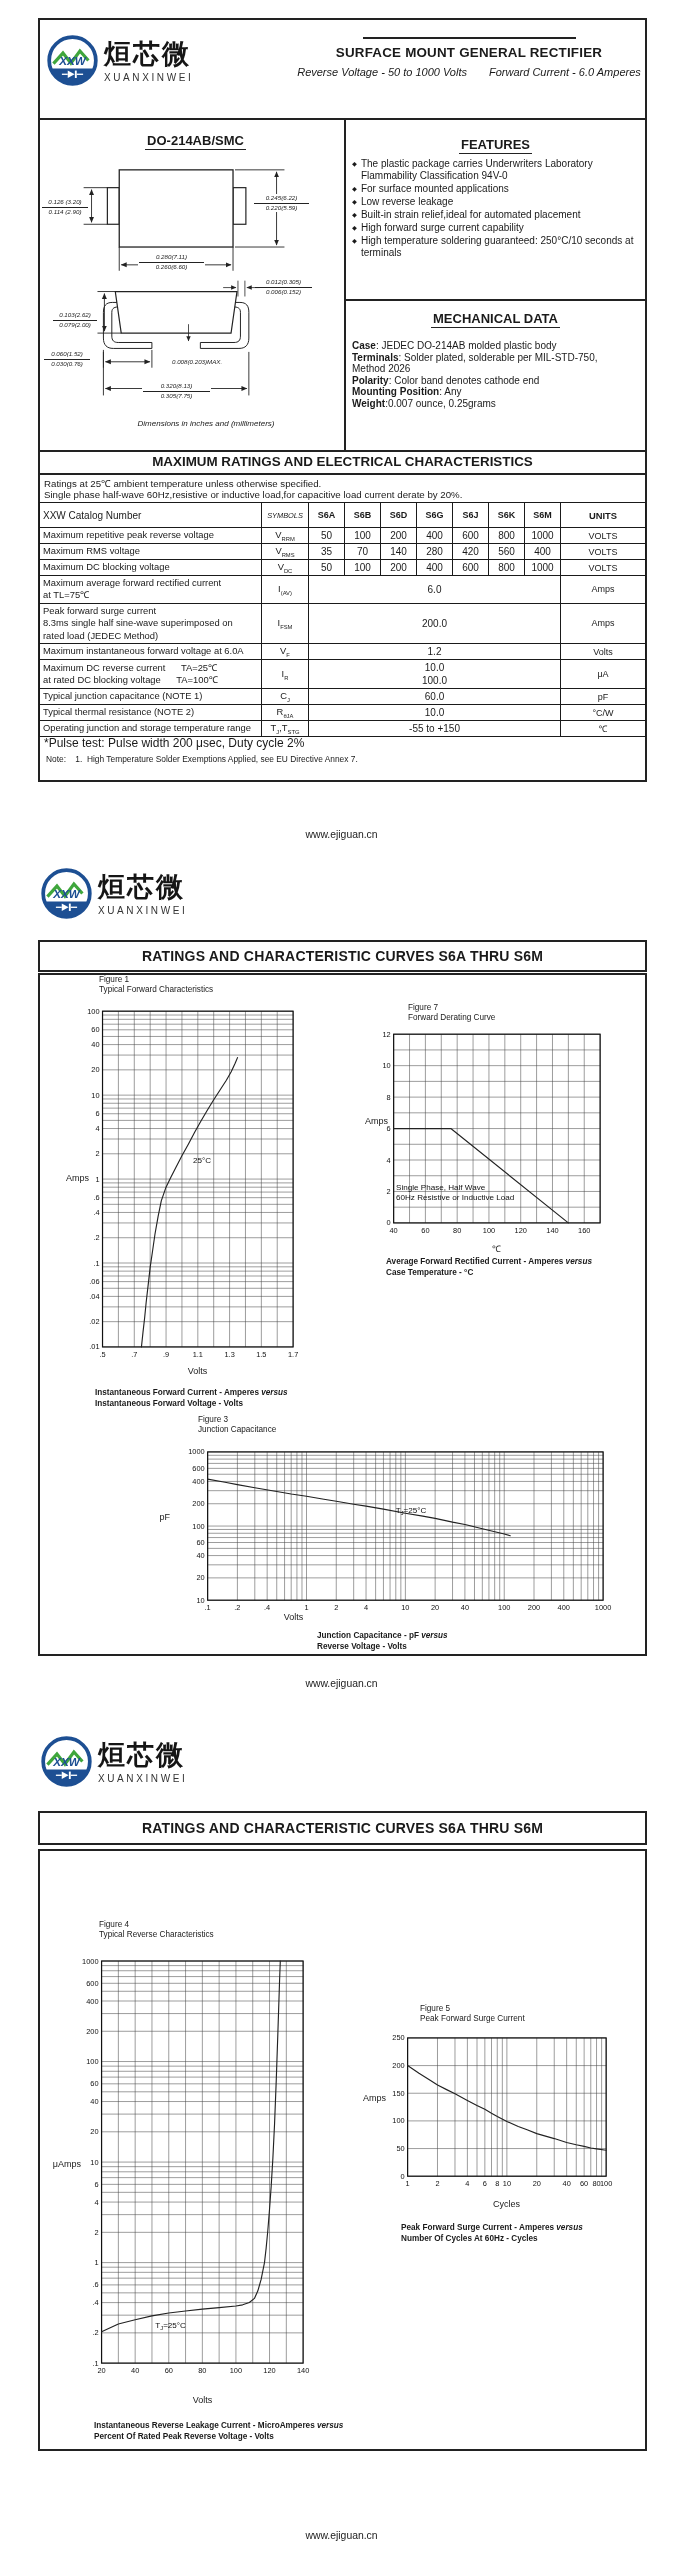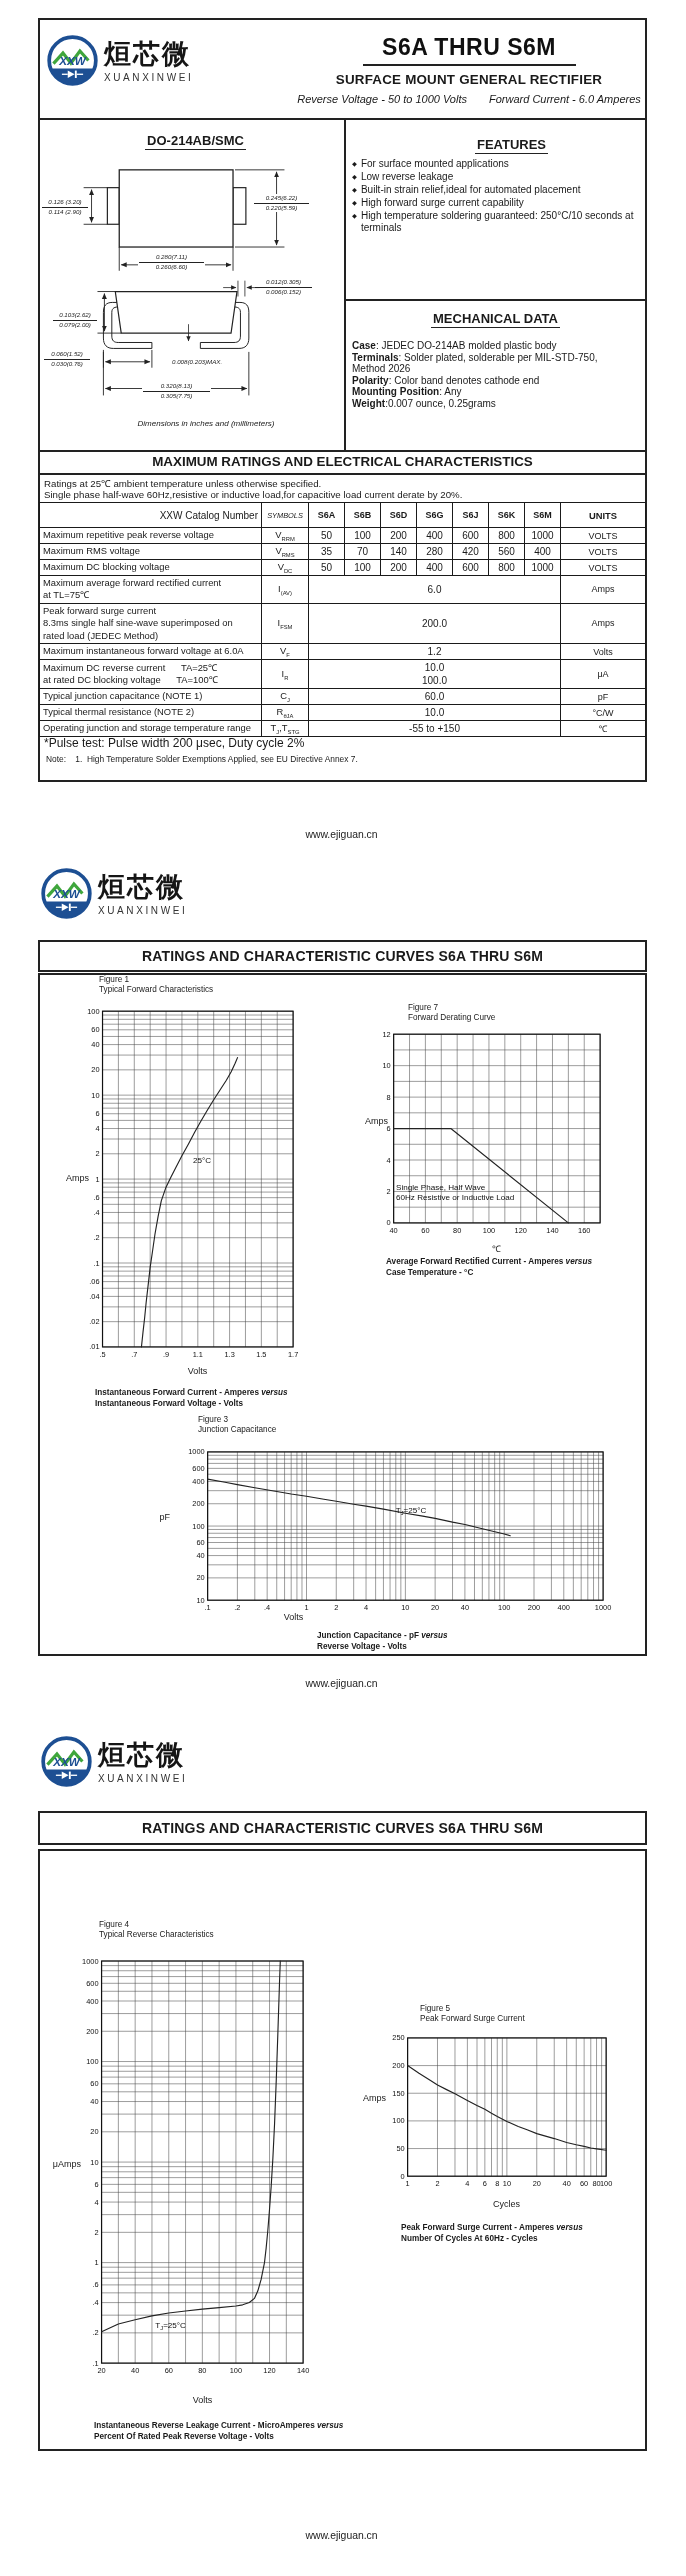--- a/index.html
+++ b/index.html
@@ -32,21 +32,21 @@
   .dim span{display:block;}
   .dim span:first-child{border-bottom:0.8px solid #222;padding-bottom:0.5px;}
   .dim1{position:absolute;font-size:6.2px;font-style:italic;color:#222;}
   .dimbg{background:#fff;padding:0 1px;}
   .pkg-caption{position:absolute;font-size:8px;font-style:italic;text-align:center;}
   
   .rt-title{position:absolute;left:38px;width:609px;text-align:center;font-size:13.4px;font-weight:bold;}
   .rt-cond{position:absolute;font-size:9.7px;line-height:11.4px;}
   #ratings-table{position:absolute;left:39px;top:502px;border-collapse:collapse;table-layout:fixed;background:#fff;}
   #ratings-table td,#ratings-table th{border:1px solid #1a1a1a;padding:1px 3px;vertical-align:middle;}
-  .h-name{font-size:10px;font-weight:normal;text-align:right;height:22px;}
+  .h-name{font-size:10px;font-weight:normal;text-align:left;height:22px;}
   .h-sym{font-size:7.4px;font-style:italic;font-weight:normal;text-align:center;}
   .h-part{font-size:9px;font-weight:bold;text-align:center;}
   .h-unit{font-size:9.4px;font-weight:bold;text-align:center;}
   .c-param{font-size:9.4px;line-height:12.4px;}
   .c-param div{white-space:pre-wrap;}
   .c-sym{font-size:9.4px;text-align:center;}
   .c-sym sub{font-size:0.62em;}
   .c-val{font-size:10px;text-align:center;line-height:13px;}
   .c-unit{font-size:9px;text-align:center;}
   .rt-pulse{position:absolute;font-size:12px;}
@@ -80,21 +80,20 @@
       <line x1="58" y1="76" x2="70" y2="76" stroke="#fff" stroke-width="2.5"></line>
     </g>
   </svg>
   <div>
     <div class="logo-cn">烜芯微</div>
     <div class="logo-en">XUANXINWEI</div>
   </div>
 </div>
 
 <div class="p1-titleblock">
-  <div class="p1-title">S6A THRU S6M</div>
   <div class="p1-rule"></div>
   <div class="p1-sub">SURFACE MOUNT GENERAL RECTIFIER</div>
   <div class="p1-tag">
     <span>Reverse Voltage - 50 to 1000 Volts</span><span>Forward Current - 6.0 Amperes</span>
   </div>
 </div>
 
 <div class="hline" style="left:38px;top:118px;width:609px;" actable="false"></div>
 <div class="vline" style="left:344px;top:118px;height:332px;"></div>
 <div class="hline" style="left:346px;top:299px;width:301px;"></div>
@@ -174,22 +173,26 @@
     <span>0.060(1.52)</span>
     <span>0.030(0.76)</span>
   </div>
 <div class="dim1" style="left:172px;top:358px;width:79px;">0.008(0.203)MAX.</div>
 <div class="dim dimbg" style="left:142px;top:382px;width:67px;">
     <span>0.320(8.13)</span>
     <span>0.305(7.75)</span>
   </div>
 <div class="pkg-caption" style="left:107px;top:419px;width:198px;">Dimensions in inches and (millimeters)</div>
 
-<div class="colhead abs" style="left:360px;top:137px;width:303px;"><span>FEATURES</span></div>
+<div class="colhead abs" style="left:344px;top:137px;width:303px;"><span>FEATURES</span></div>
 <div class="abs" id="features-list" style="left:352px;top:158px;width:287px;">
+    <div class="feat">
+      <span class="blt">◆</span>
+      <span>The plastic package carries Underwriters Laboratory Flammability Classification 94V-0</span>
+    </div>
     <div class="feat">
       <span class="blt">◆</span>
       <span>For surface mounted applications</span>
     </div>
     <div class="feat">
       <span class="blt">◆</span>
       <span>Low reverse leakage</span>
     </div>
     <div class="feat">
       <span class="blt">◆</span>

